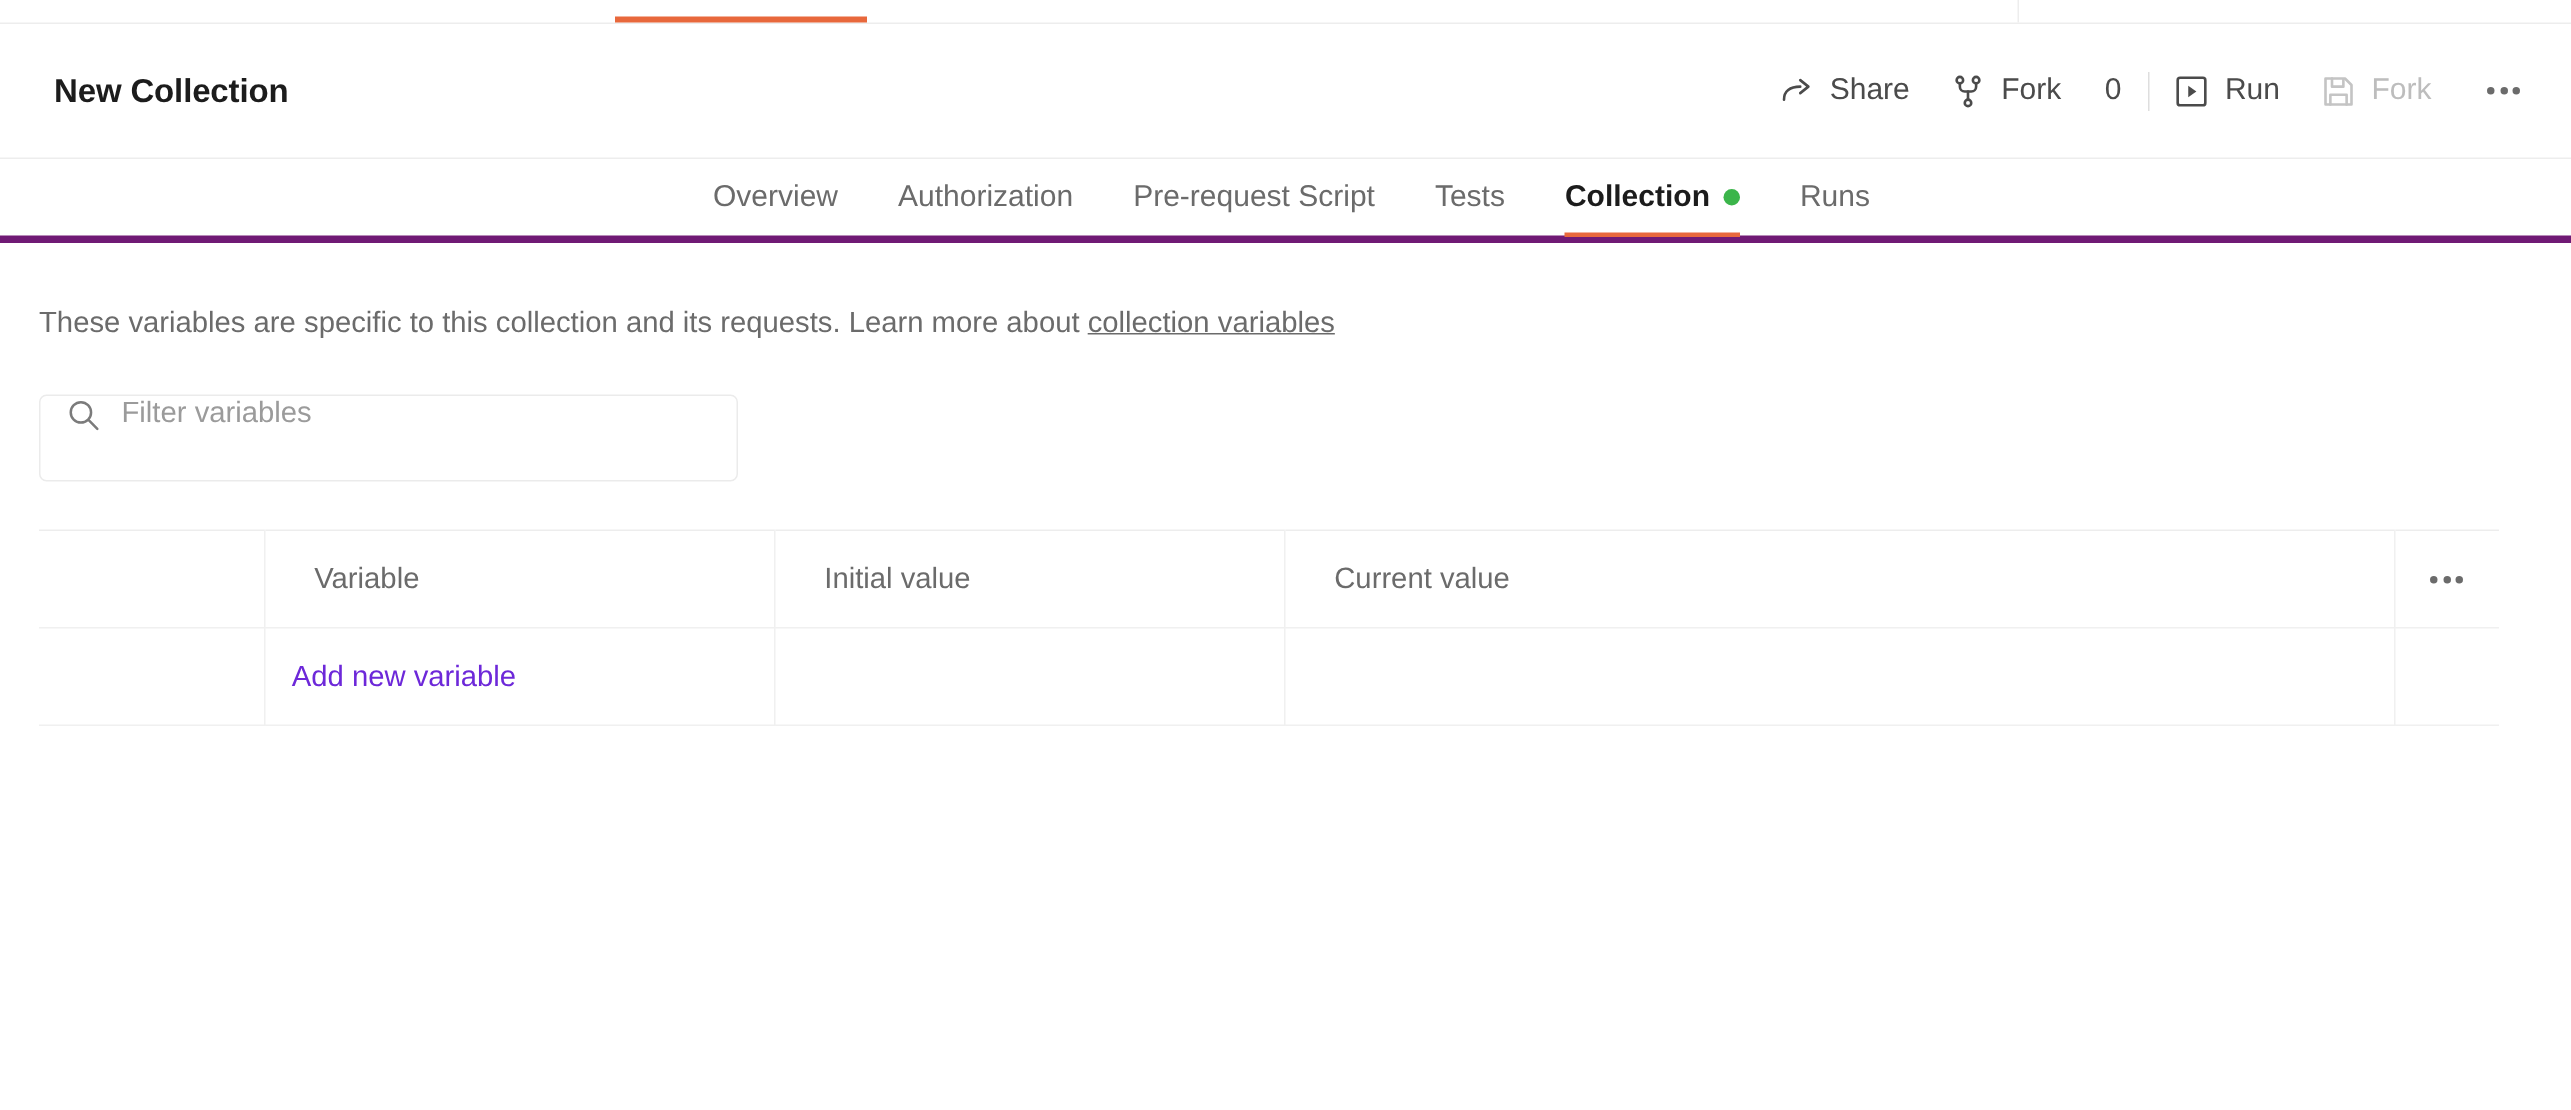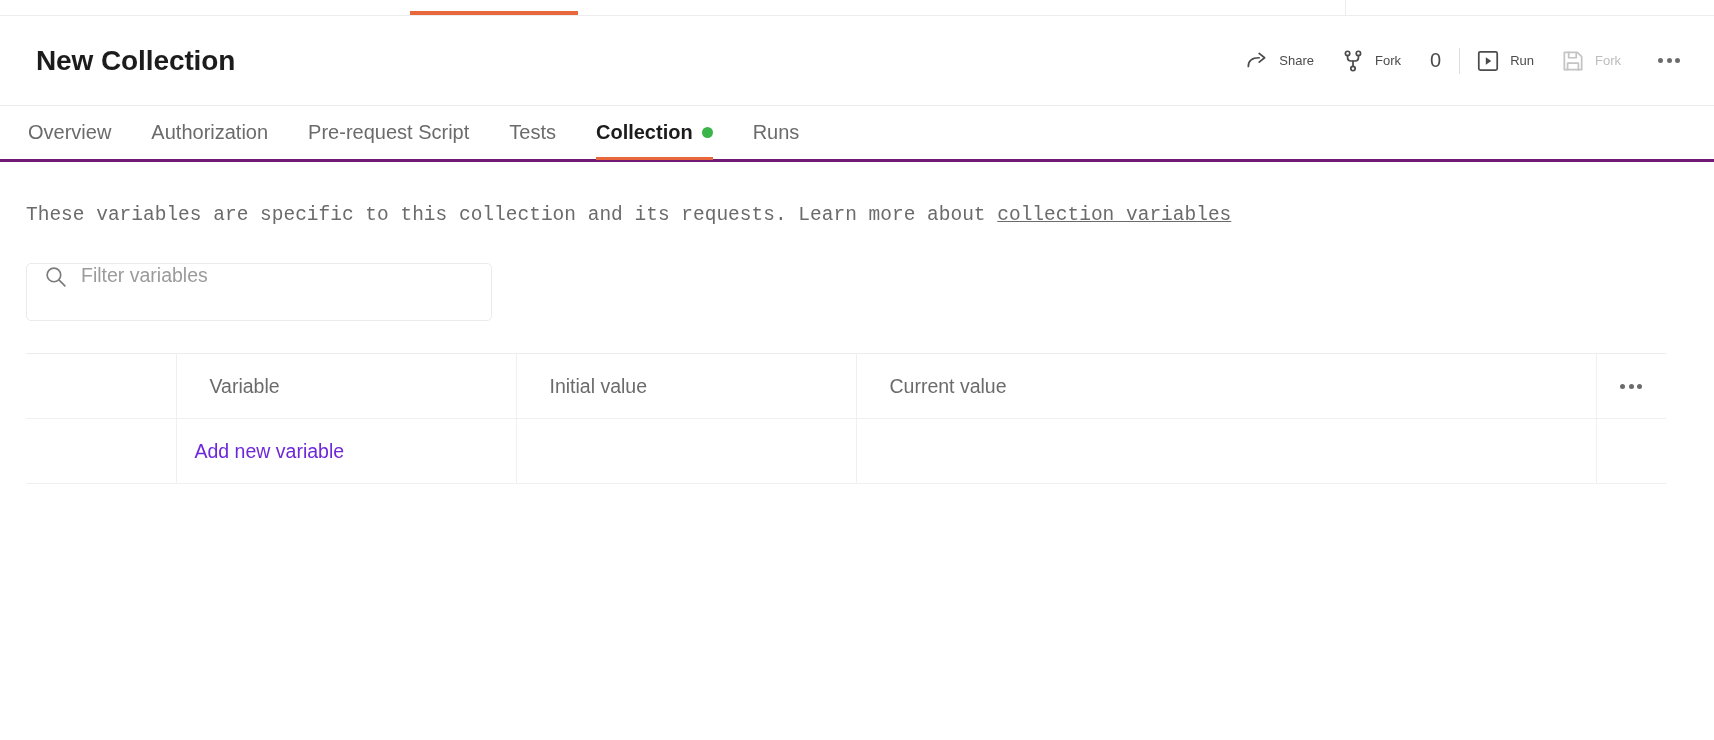--- a/index.html
+++ b/index.html
@@ -36,21 +36,21 @@
   
   .header {
     position: relative;
     height: 90px;
     border-bottom: 1px solid #ededed;
     display: flex;
     align-items: center;
     padding: 0 24px 0 36px;
   }
   .collection-title {
-    font-size: 28px;
+    font-size: 22px;
     font-weight: bold;
     color: #1c1c1c;
     letter-spacing: -0.1px;
   }
   .header-actions {
     margin-left: auto;
     display: flex;
     align-items: center;
     gap: 0px;
   }
@@ -59,21 +59,21 @@
     align-items: center;
     gap: 9px;
     padding: 7px 13px;
     border-radius: 4px;
     cursor: pointer;
     background: transparent;
     border: none;
     font-family: inherit;
   }
   .action-label {
-    font-size: 13px;
+    font-size: 20px;
     color: #4b4b4b;
     white-space: nowrap;
   }
   .action-btn.disabled { cursor: default; }
   .action-btn.disabled .action-label { color: #bdbdbd; }
   .icon { display: flex; align-items: center; justify-content: center; }
   .fork-count {
     font-size: 20px;
     color: #4b4b4b;
     padding: 0 10px 0 16px;
@@ -98,24 +98,25 @@
     width: 5px; height: 5px;
     border-radius: 50%;
     background: #6b6b6b;
     display: block;
   }
 
   
   .tabs {
     position: relative;
     height: 56px;
-    border-bottom: 3px solid #701a75;
+    border-bottom: 5px solid #701a75;
     display: flex;
     align-items: stretch;
     padding: 0 0 0 28px;
+    justify-content: center;
   }
   .tab {
     position: relative;
     display: flex;
     align-items: center;
     gap: 9px;
     padding: 0 20px;
     font-size: 20px;
     color: #6b6b6b;
     cursor: pointer;
@@ -139,21 +140,20 @@
   }
 
   
   .body { padding: 0 24px 0 26px; }
 
   .description {
     font-size: 19.5px;
     color: #6b6b6b;
     padding: 40px 0 0 0;
     line-height: 1.4;
-    font-family: Liberation Mono, monospace;
   }
   .description a {
     color: #6b6b6b;
     text-decoration: underline;
   }
 
   .search-wrap {
     margin-top: 34px;
     width: 466px;
     height: 58px;

